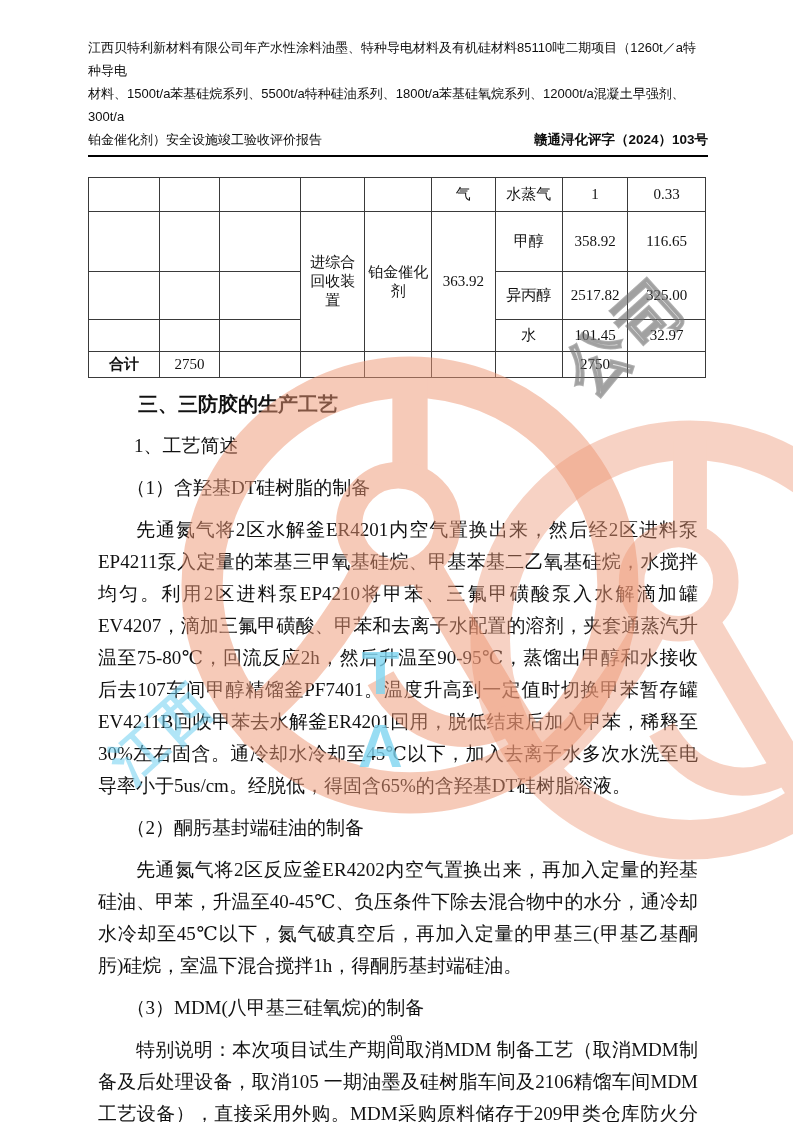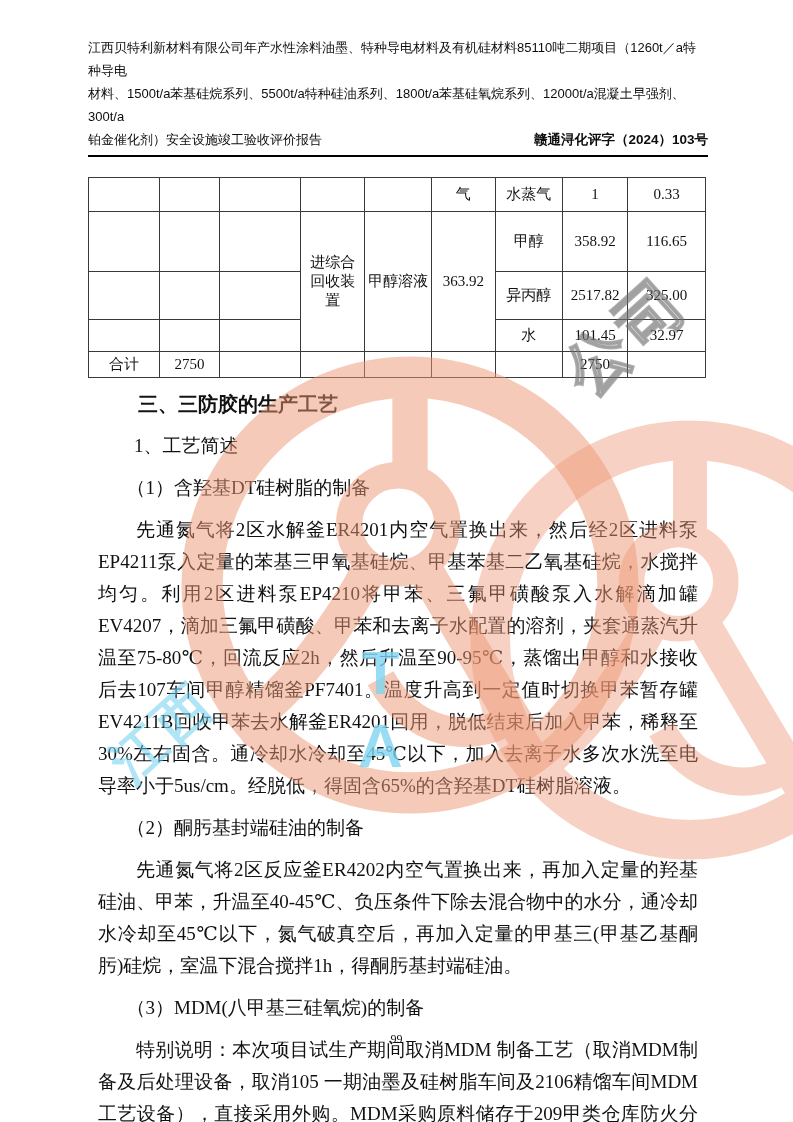--- a/index.html
+++ b/index.html
@@ -11,21 +11,21 @@
           color:#0d0d0d;border-bottom:2px solid #000;padding-bottom:4px;}
   .header-line{display:block;}
   .header-line3{display:flex;justify-content:space-between;align-items:center;}
   .doc-number{font-weight:bold;font-size:13.5px;white-space:nowrap;}
   
   table.cont{margin-top:20px;width:618px;border-collapse:collapse;table-layout:fixed;}
   table.cont td{border:1px solid #3a3a3a;text-align:center;vertical-align:middle;
                 font-size:15px;padding:1px 2px;font-family:"Liberation Serif","DejaVu Serif",serif;
                 overflow:hidden;word-break:break-all;line-height:19px;}
   td.cell-top{vertical-align:top;}
-  td.bold{font-weight:normal;}
+  td.bold{font-weight:bold;}
   
   .bodytext{margin-top:10px;font-size:19px;line-height:32px;text-align:justify;}
   .bodytext p{margin:10px;}
   .h-main{font-weight:bold;text-indent:2em;font-size:20px;}
   .h-sub{text-indent:1.9em;}
   .h-step{text-indent:1.5em;font-family:Liberation Serif, serif;}
   .para{text-indent:2em;}
   .note{font-weight:normal;text-indent:2em;}
   
   .page-number{position:absolute;left:0;top:1032px;width:793px;text-align:center;
@@ -83,21 +83,21 @@
         <td class="cell-top">气</td>
         <td>水蒸气</td>
         <td>1</td>
         <td>0.33</td>
       </tr>
       <tr style="height:60px">
         <td></td>
         <td></td>
         <td></td>
         <td rowspan="3">进综合回收装置</td>
-        <td rowspan="3">甲醇溶液</td>
+        <td rowspan="3">铂金催化剂</td>
         <td rowspan="3">363.92</td>
         <td>甲醇</td>
         <td>358.92</td>
         <td>116.65</td>
       </tr>
       <tr style="height:48px">
         <td></td>
         <td></td>
         <td></td>
         <td>异丙醇</td>

